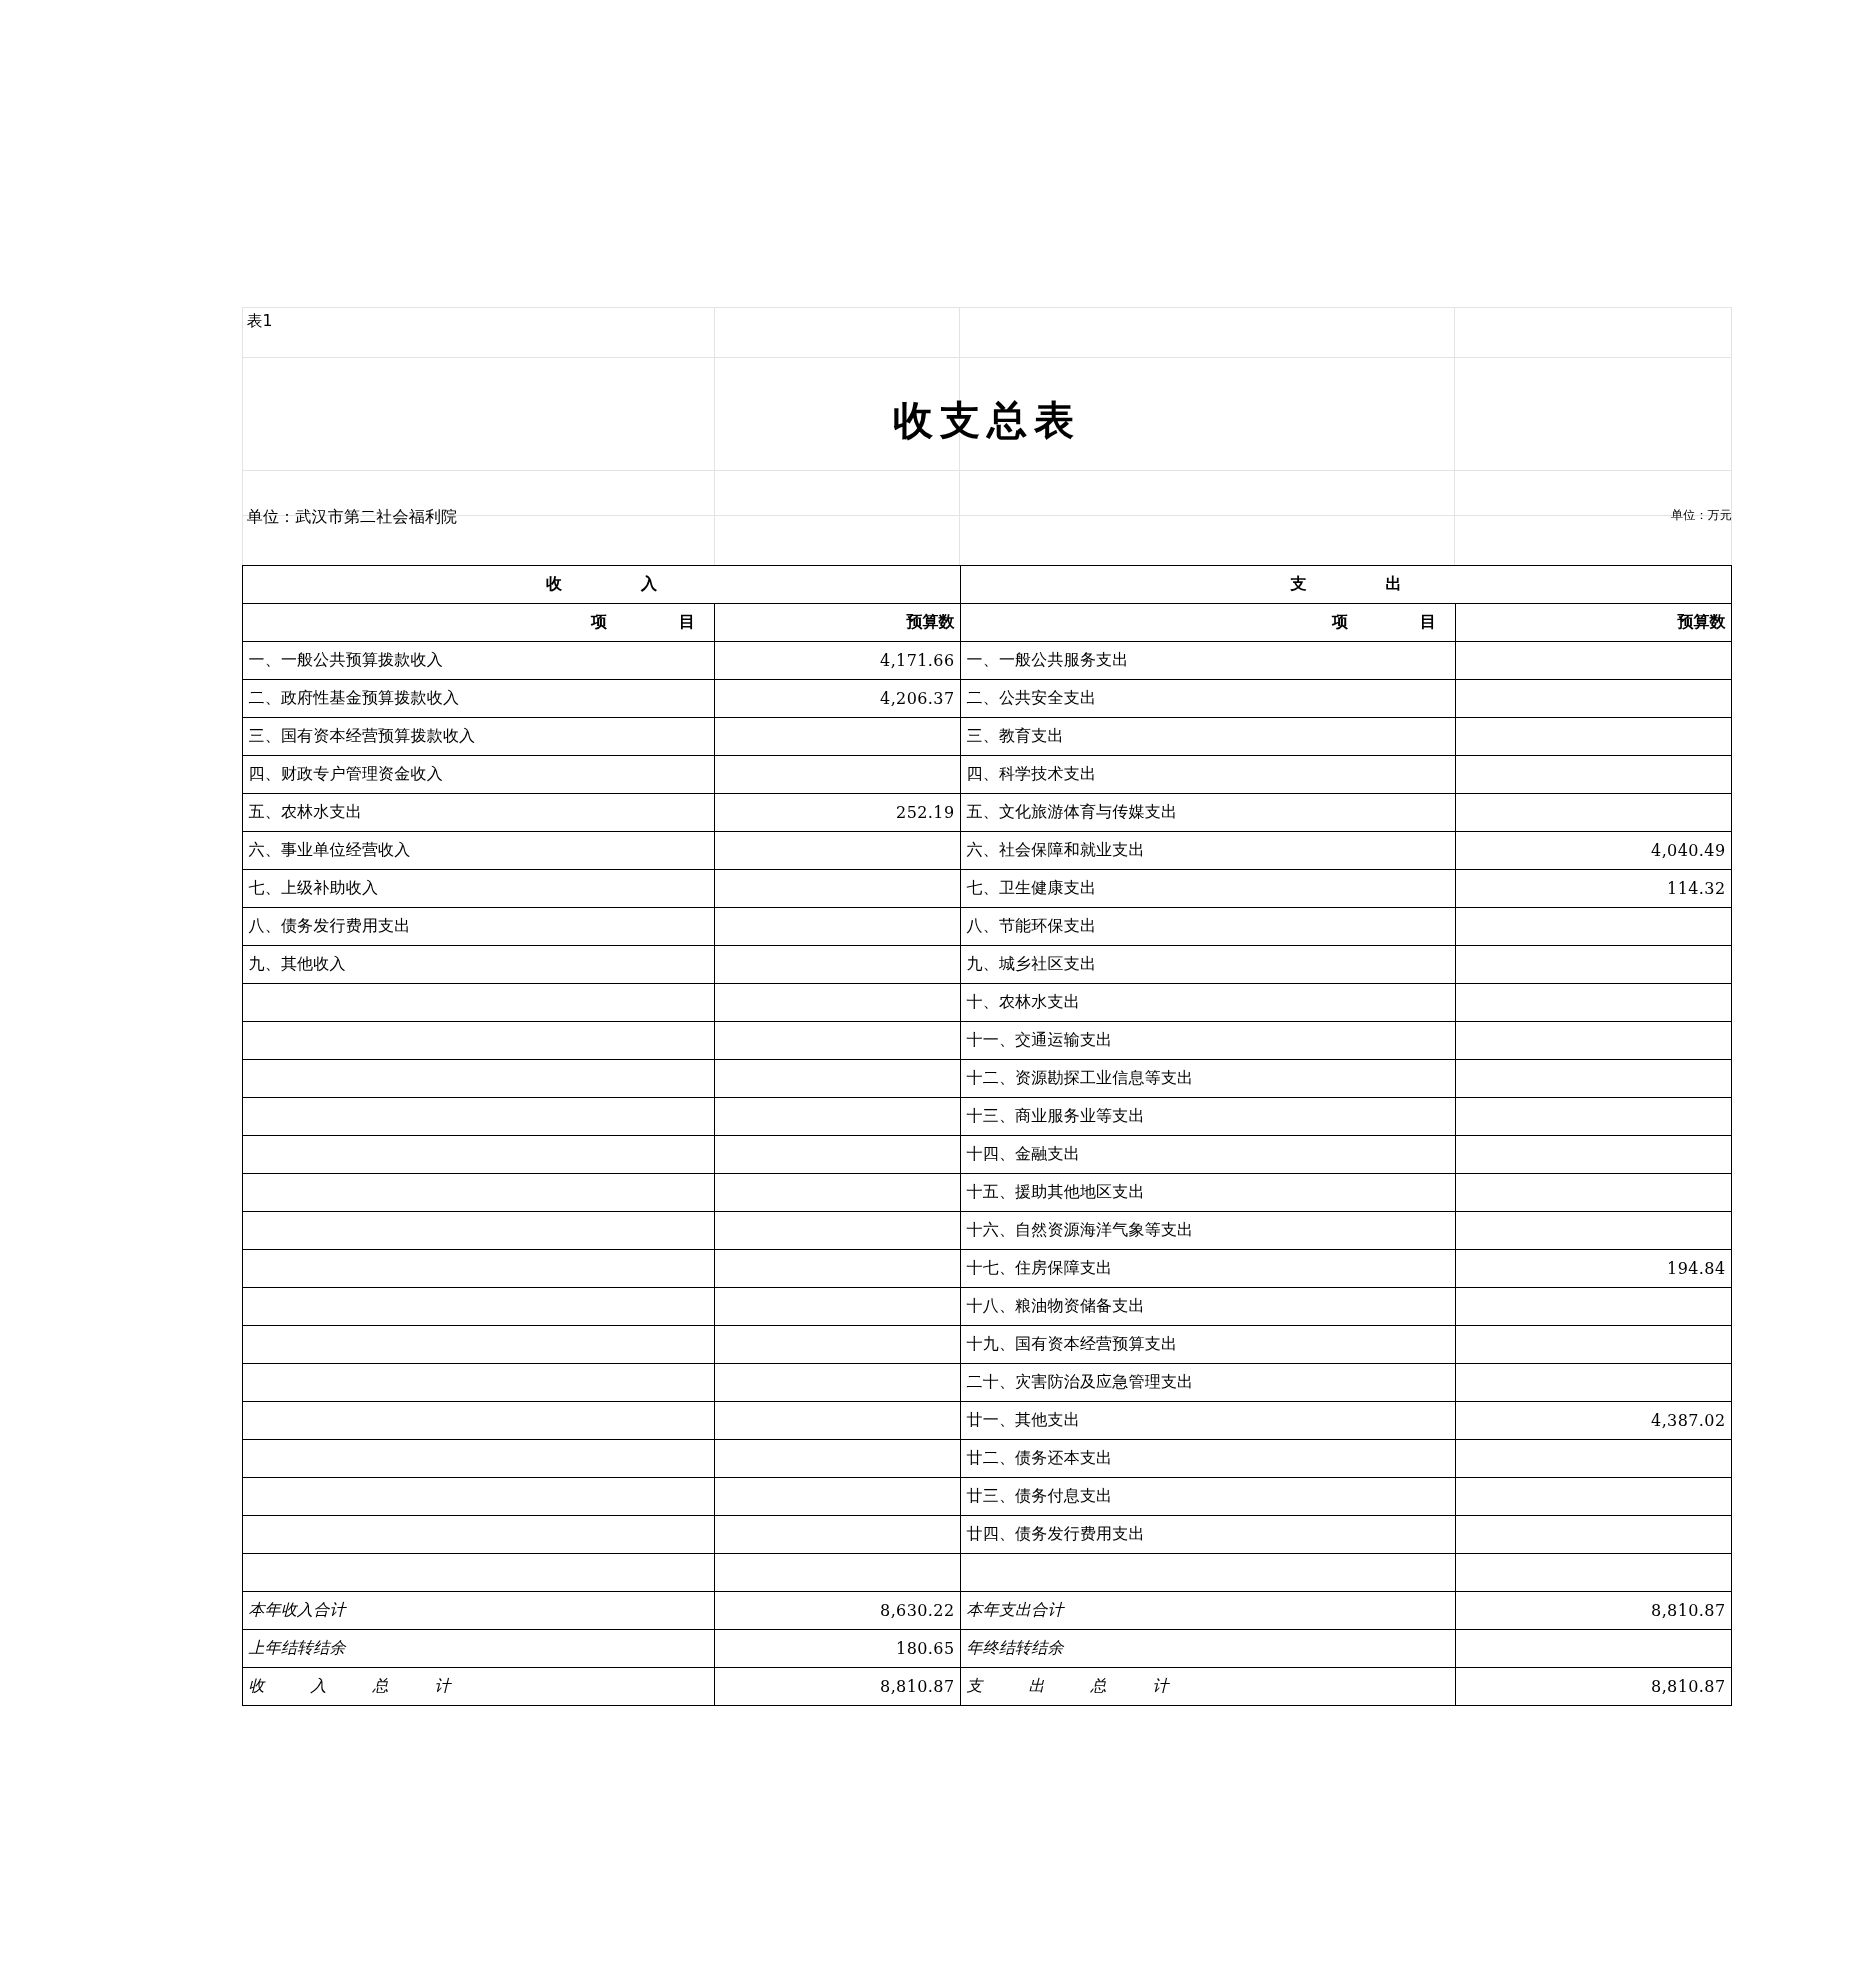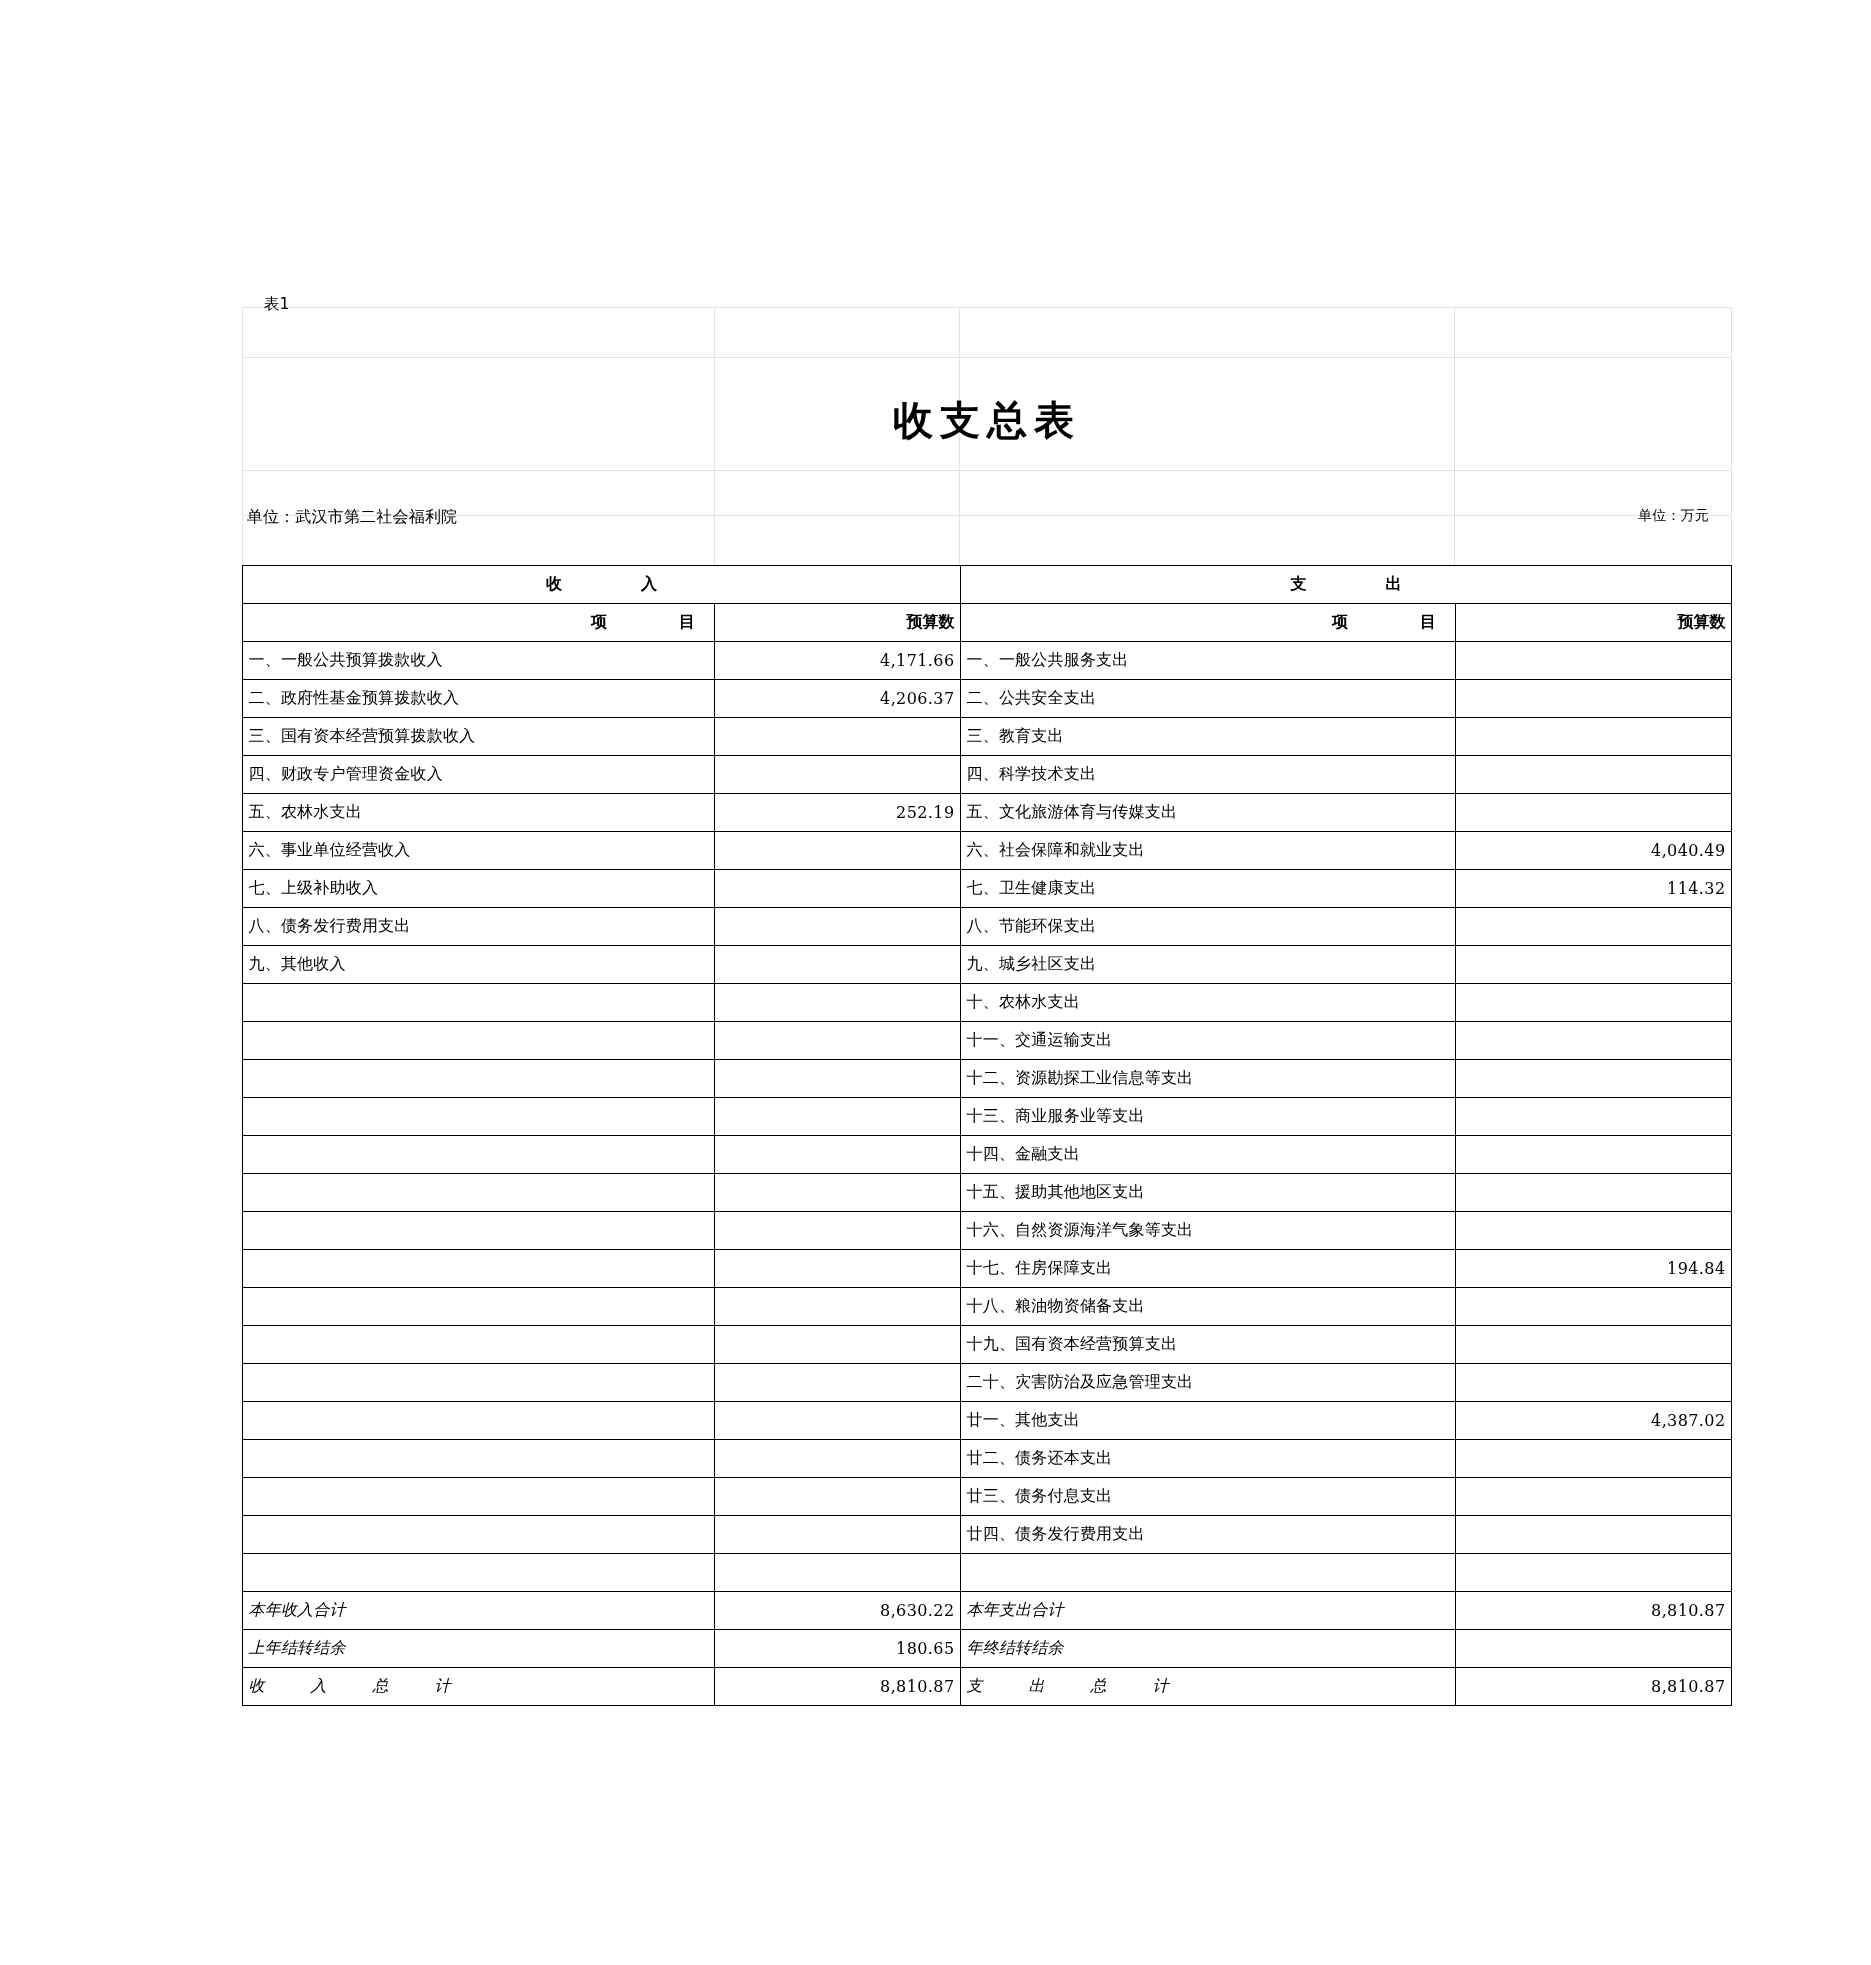--- a/index.html
+++ b/index.html
@@ -62,22 +62,22 @@
   }
 
   .unit-left {
     position: absolute;
     left: 4.7px;
     font-size: 16px;
     letter-spacing: 0.2px;
   }
   .unit-right {
     position: absolute;
-    right: 23px;
-    font-size: 14px;
+    right: 0;
+    font-size: 12px;
     letter-spacing: 0.2px;
   }
 
   
   table.main {
     position: absolute;
     left: 242px;
     top: 565px;
     width: 1489px;
     border-collapse: collapse;
@@ -144,21 +144,21 @@
   <div class="vgrid" style="left:472px; height:258px;"></div>
   <div class="vgrid" style="left:717px; height:258px;"></div>
   <div class="vgrid" style="left:1212px; height:258px;"></div>
   <div class="vgrid" style="left:1489px; height:258px;"></div>
   <div class="hgrid" style="top:0px;"></div>
   <div class="hgrid" style="top:50px;"></div>
   <div class="hgrid" style="top:163px;"></div>
   <div class="hgrid" style="top:208px;"></div>
 </div>
 
-<div class="prerow" style="left:242px; top:294px; height:47px;margin-left:17px;">
+<div class="prerow" style="left:242px; top:311px; height:47px;">
   <span class="sheet-label">表1</span>
 </div>
 
 <div class="doc-title" style="left:242px; top:393px;">收支总表</div>
 
 <div class="prerow" style="left:242px; top:507px; height:45px;">
   <span class="unit-left">单位：武汉市第二社会福利院</span>
   <span class="unit-right">单位：万元</span>
 </div>
 

